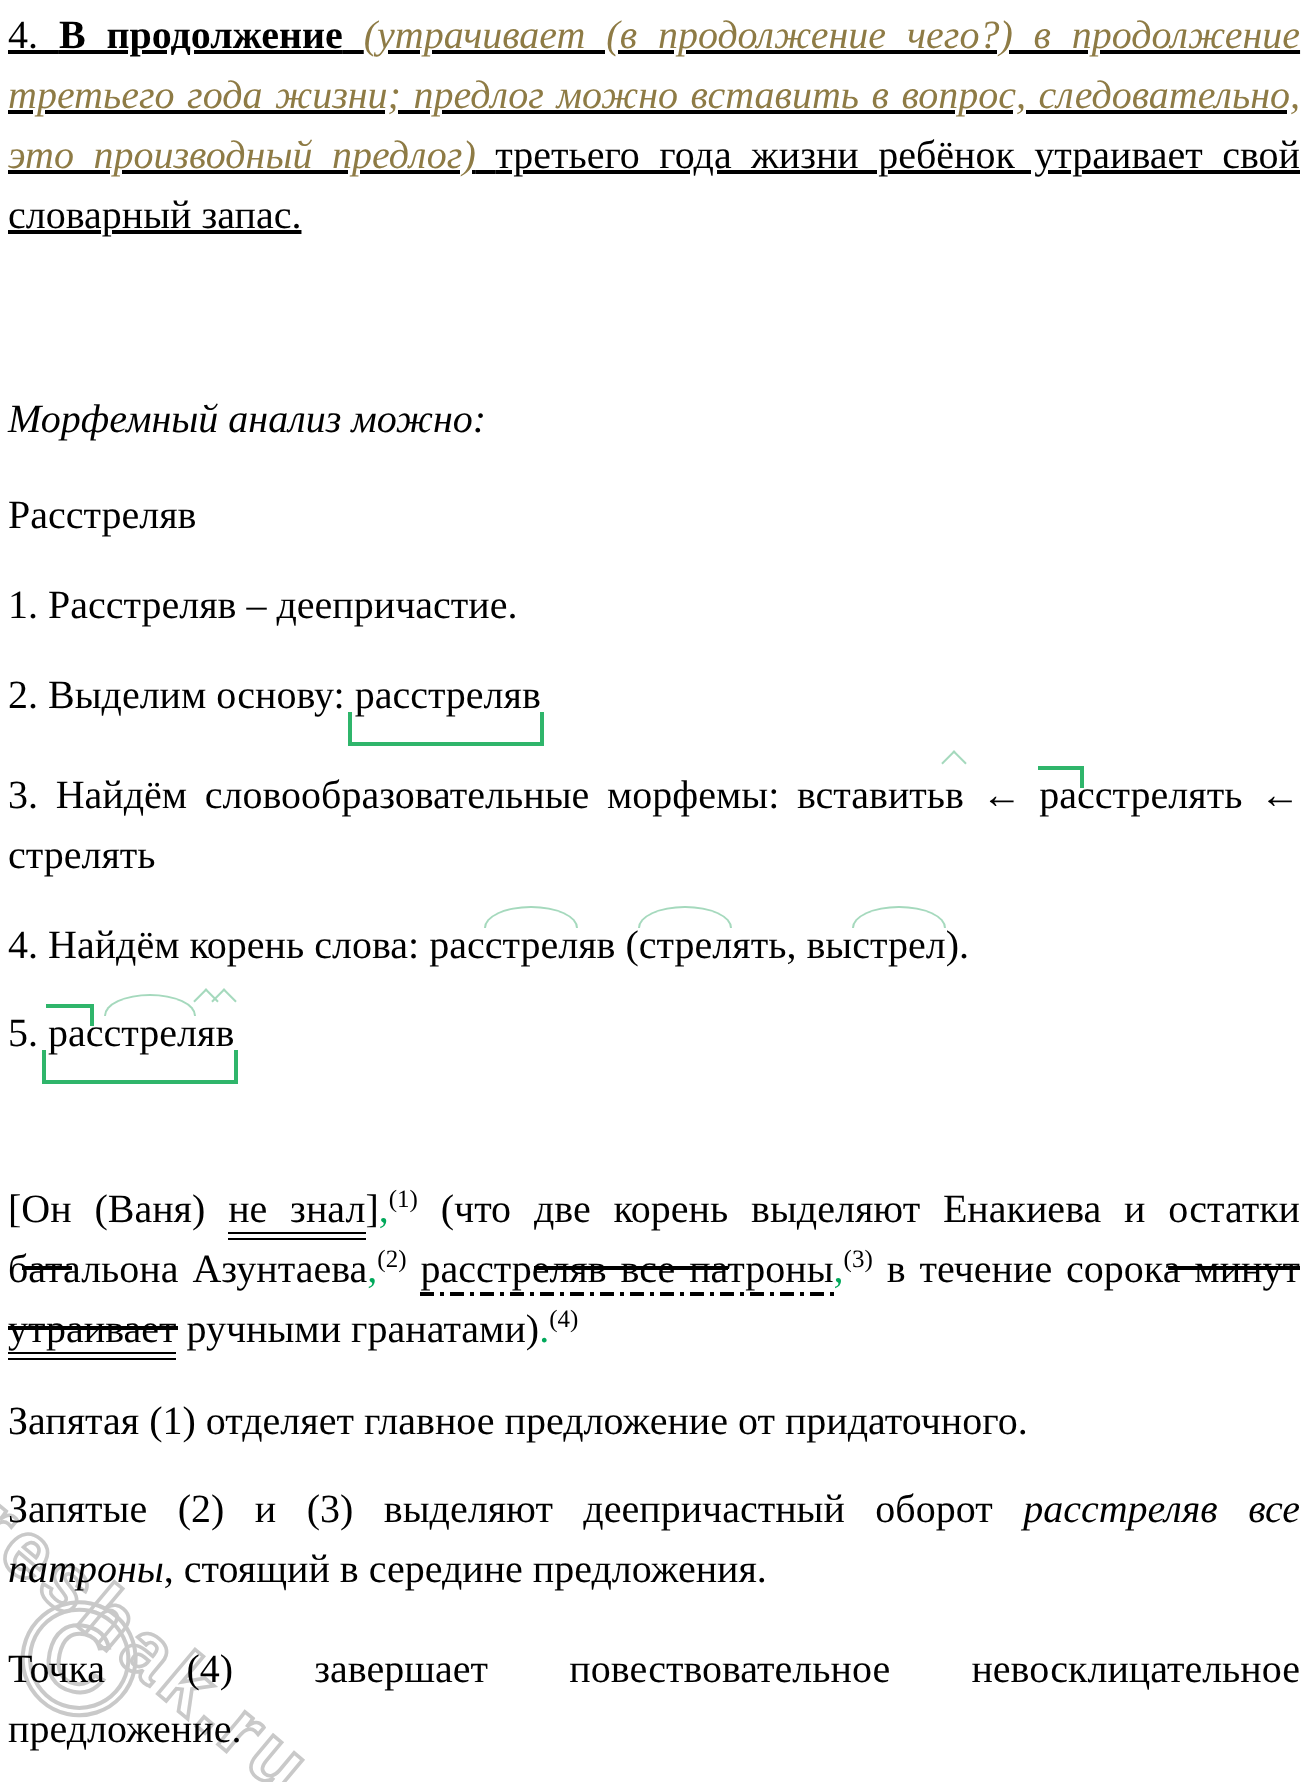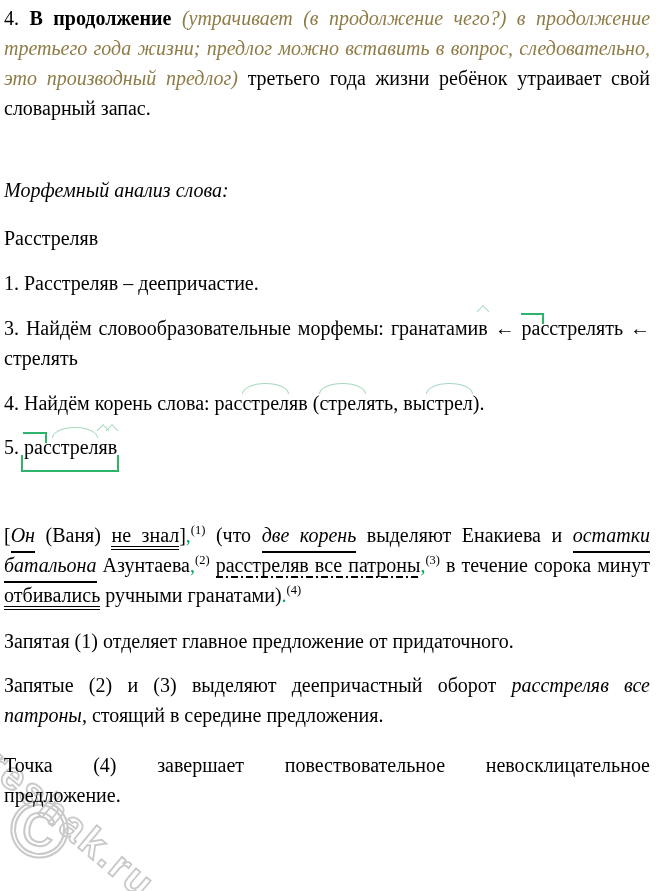--- a/index.html
+++ b/index.html
@@ -3,34 +3,34 @@
 <meta charset="utf-8">
 <style>
   html,body { margin:0; padding:0; }
   body {
     width:658px; height:891px; overflow:hidden; background:#ffffff;
     font-family:"Liberation Serif", serif; font-size:20px; color:#000;
   }
   .page { position:relative; width:658px; height:891px; background:#fff; }
   .content { position:relative; z-index:1; padding:3px 8px 0 4px; }
   p { margin:0; text-align:justify; line-height:30px; }
-  .mb-intro { margin-bottom:52px; }
+  .mb-intro { margin-bottom:72px;text-decoration:underline; }
   .mb-18 { margin-bottom:18px; }
   .mb-15 { margin-bottom:15px; }
   .mb-16 { margin-bottom:16px; }
   .mb-14 { margin-bottom:14px;font-family:Liberation Serif, serif; }
   .mb-20 { margin-bottom:20px; }
   .mb-s5 { margin-bottom:58px; }
   .bold { font-weight:bold; }
   .h-italic { font-style:italic; }
   .comment { font-style:italic; color:var(--comment-olive,#8e7b45); }
   .ital { font-style:italic; }
 
   
-  .u1  { border-bottom:2px solid #000; padding-bottom:5px;font-style:italic; }
+  .u1  { border-bottom:2px solid #000; padding-bottom:17px; }
   .u2  { border-bottom:4px double #000;font-family:Liberation Serif, serif; }
   .udd { background:repeating-linear-gradient(90deg,#000 0 7px,transparent 7px 10px,#000 10px 12px,transparent 12px 15px) left bottom / 100% 2px no-repeat; padding-bottom:2px; }
 
   
   .gp { color:var(--punct-green,#00a85a); }
   .sn { font-size:12.5px; vertical-align:super; line-height:0; }
 
   
   .stem { position:relative; display:inline-block; }
   .stem::after { content:""; position:absolute; left:-3px; right:-2px; bottom:-10px; height:15px;
@@ -76,45 +76,47 @@
       <span class="wm-text">reshak.ru</span>
     </div>
 
   <div class="content">
 
     <p class="mb-intro"><span>4.</span>
       <span class="bold">В продолжение</span>
       <span class="comment">(утрачивает (в продолжение чего?) в продолжение третьего года жизни; предлог можно вставить в вопрос, следовательно, это производный предлог)</span>
       <span>третьего года жизни ребёнок утраивает свой словарный запас.</span></p>
 
-    <p class="h-italic mb-18">Морфемный анализ слова:</p>
+    <p class="h-italic mb-18">Морфемный анализ можно:</p>
 
     <p class="mb-15">Расстреляв</p>
 
     <p class="mb-15">1. Расстреляв – деепричастие.</p>
 
+    <p class="mb-20"><span>2. Выделим основу:</span>
+      <span class="stem">расстреляв</span></p>
 
     <p class="mb-15"><span>3. Найдём словообразовательные морфемы:</span>
-      <span><span>гранатами</span><span class="sfx">в</span></span>
+      <span><span>вставить</span><span class="sfx">в</span></span>
       <span class="arrow">←</span>
       <span><span class="pref">рас</span><span>стрелять</span></span>
       <span class="arrow">←</span>
       <span>стрелять</span></p>
 
     <p class="mb-14"><span>4. Найдём корень слова:</span>
       <span><span>рас</span><span class="root">стрел</span><span>яв</span></span>
       <span><span>(</span><span class="root">стрел</span><span>ять,</span></span>
       <span><span>вы</span><span class="root">стрел</span><span>).</span></span></p>
 
     <p class="mb-s5"><span>5.</span>
       <span class="stem"><span class="pref">рас</span><span class="root">стрел</span><span class="sfx">я</span><span class="sfx">в</span></span></p>
 
 
     <p class="mb-16"><span>[</span><span class="u1">Он</span><span> (Ваня) </span><span class="u2">не знал</span><span>]</span><span class="gp">,</span><sup class="sn">(1)</sup><span> (что </span><span class="u1">две корень</span><span> выделяют Енакиева и </span><span class="u1">остатки батальона</span><span> Азунтаева</span><span class="gp">,</span><sup class="sn">(2)</sup>
-      <span class="udd">расстреляв все патроны</span><span class="gp">,</span><sup class="sn">(3)</sup><span> в течение сорока минут </span><span class="u2">отбивались</span><span> ручными гранатами)</span><span class="gp">.</span><sup class="sn">(4)</sup></p>
+      <span class="udd">расстреляв все патроны</span><span class="gp">,</span><sup class="sn">(3)</sup><span> в течение сорока минут </span><span class="u2">утраивает</span><span> ручными гранатами)</span><span class="gp">.</span><sup class="sn">(4)</sup></p>
 
     <p class="mb-14">Запятая (1) отделяет главное предложение от придаточного.</p>
 
     <p class="mb-20"><span>Запятые (2) и (3) выделяют деепричастный оборот </span><span class="ital">расстреляв все патроны</span><span>, стоящий в середине предложения.</span></p>
 
     <p><span class="jline">Точка (4) завершает повествовательное невосклицательное</span><span>предложение.</span></p>
 
   </div>
 </div>
 

